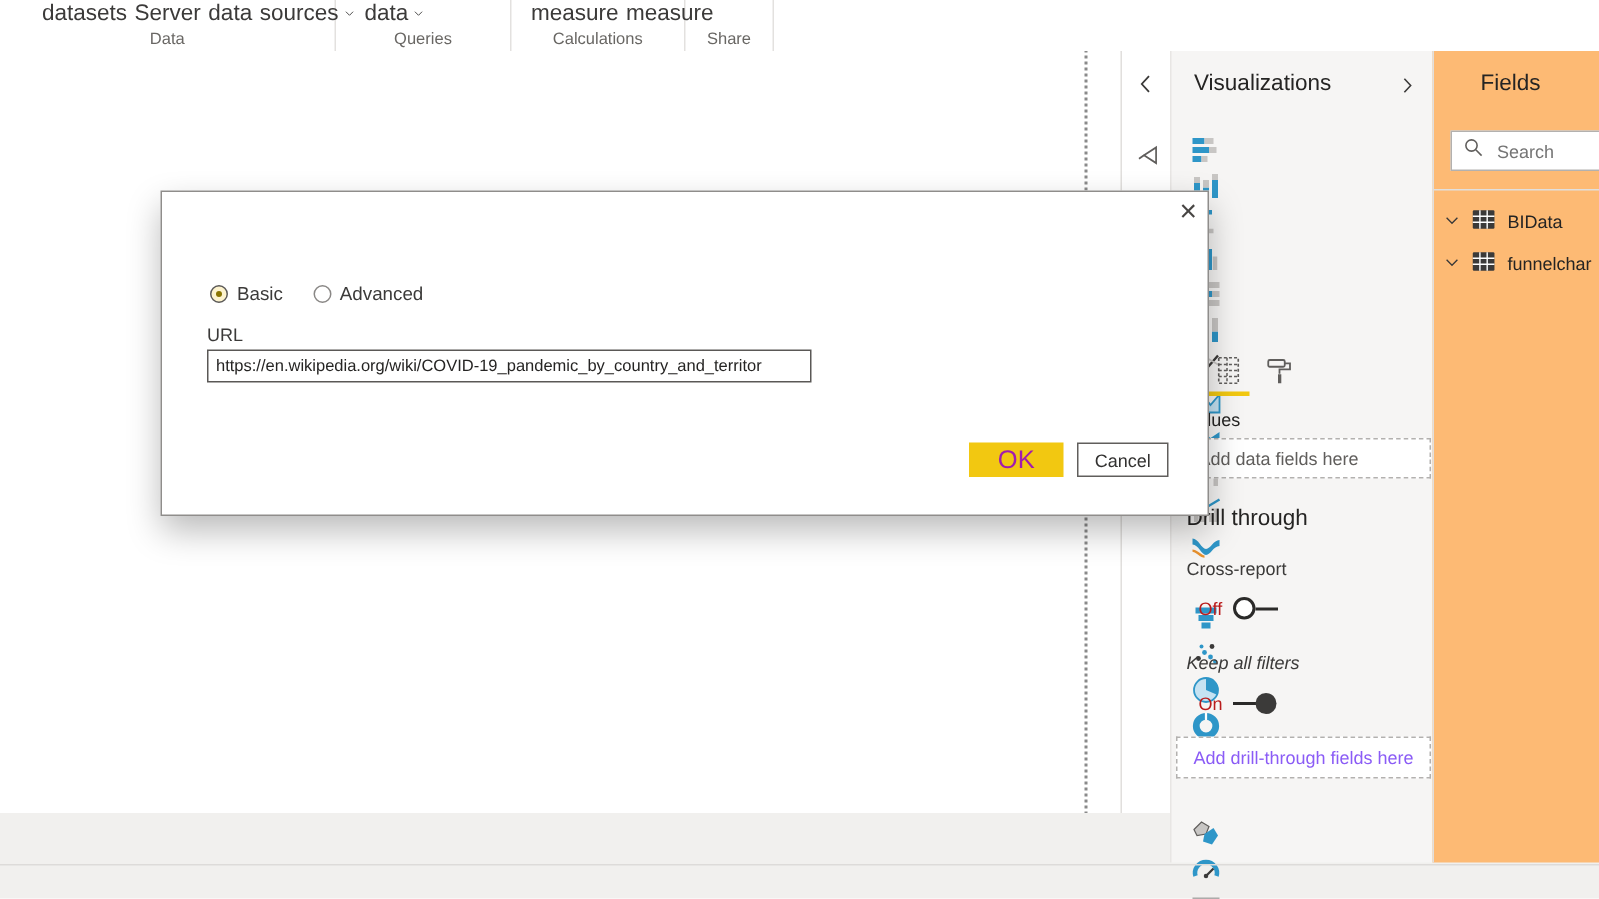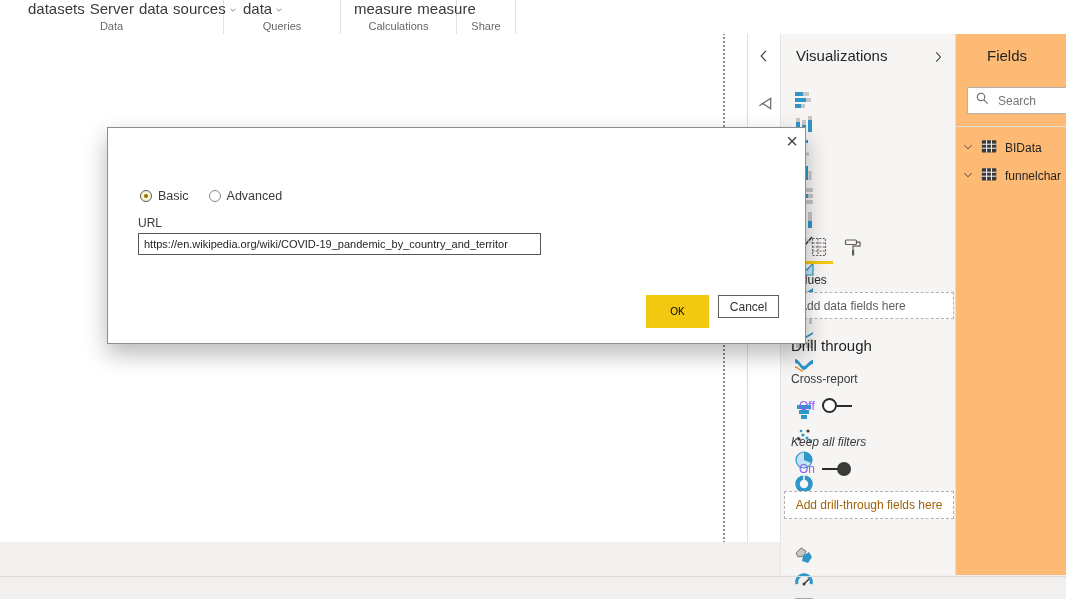--- a/index.html
+++ b/index.html
@@ -19,21 +19,21 @@
   #viz-panel{position:absolute;left:780px;top:34px;width:175px;height:541px;background:#f6f5f4;border-left:1px solid #e8e6e4;box-sizing:border-box;}
   #fields-panel{position:absolute;left:955px;top:34px;width:111px;height:541px;background:#fdba74;border-left:1px solid #e1dfdd;box-sizing:border-box;}
   .pane-title{position:absolute;font-size:15px;color:#252423;}
   #viz-grid{position:absolute;left:9px;top:54px;width:168px;display:flex;flex-wrap:wrap;flex-direction:column;}
   .vcell{width:28px;height:24px;display:flex;align-items:center;justify-content:center;cursor:pointer;}
   .subtab{position:absolute;width:20px;height:20px;cursor:pointer;}
   .yellow-underline{position:absolute;left:24px;top:227px;width:28px;height:3px;}
   .well{position:absolute;left:3px;width:170px;height:27px;background:#fff;border:1px dashed #b3b1af;box-sizing:border-box;
         font-size:12px;color:#605e5c;display:flex;align-items:center;cursor:pointer;white-space:nowrap;overflow:hidden;}
   .sec-label{position:absolute;font-size:12px;color:#3b3a39;}
-  .toggle-row{position:absolute;display:flex;align-items:center;gap:7px;font-size:12px;color:#8b5cf6;cursor:pointer;}
+  .toggle-row{position:absolute;display:flex;align-items:center;gap:7px;font-size:12px;color:#b91c1c;cursor:pointer;}
   .tgl-circle-off{width:11px;height:11px;border:2px solid #2b2a29;border-radius:50%;background:#fff;}
   .tgl-line{width:15px;height:2px;background:#2b2a29;}
   .tgl-circle-on{width:14px;height:14px;border-radius:50%;background:#3b3a39;margin-left:-2px;}
   
   #search-box{position:absolute;left:11px;top:53px;width:114px;height:27px;background:#fff;border:1px solid #b3b1af;box-sizing:border-box;
               display:flex;align-items:center;gap:6px;padding-left:7px;}
   #search-box input{border:none;outline:none;font-size:12px;color:#605e5c;width:70px;font-family:"Liberation Sans",sans-serif;background:transparent;}
   .fields-divider{position:absolute;left:0;top:92px;width:111px;height:1px;background:#e1dfdd;}
   #fields-rows{position:absolute;left:0;top:100px;width:130px;}
   .field-row{height:28px;display:flex;align-items:center;gap:7px;padding-left:6px;font-size:12px;color:#252423;cursor:pointer;white-space:nowrap;}
@@ -46,21 +46,21 @@
   #dlg-title{position:absolute;left:30px;top:12px;font-size:23px;font-weight:300;color:#4a4846;letter-spacing:.5px;}
   #radio-row{position:absolute;left:32px;top:61px;display:flex;gap:20px;font-size:12.5px;color:#3b3a39;}
   .radio{display:inline-flex;align-items:center;gap:6px;cursor:pointer;}
   .rb{width:12px;height:12px;border-radius:50%;box-sizing:border-box;}
   .rb.sel{border:1.5px solid #5c5a58;background:#fdf3ce;position:relative;}
   .rb.sel::after{content:"";position:absolute;left:2.5px;top:2.5px;width:4px;height:4px;border-radius:50%;background:#8a7400;}
   .rb.unsel{border:1.5px solid #8a8886;background:#fff;}
   #url-label{position:absolute;left:30px;top:88px;font-size:12px;color:#3b3a39;text-align:right;}
   #url-input{position:absolute;left:30px;top:105px;width:403px;height:22px;border:1px solid #5a5856;box-sizing:border-box;
              font-size:11px;color:#252423;padding:0 1px 0 5px;font-family:"Liberation Sans",sans-serif;white-space:nowrap;overflow:hidden;outline:none;}
-  #ok-btn{position:absolute;left:538px;top:167px;width:63px;height:33px;border:none;font-size:10px;color:#000000;cursor:pointer;
+  #ok-btn{position:absolute;left:538px;top:167px;width:63px;height:23px;border:none;font-size:17px;color:#a21caf;cursor:pointer;
           font-family:"Liberation Sans",sans-serif;}
   #cancel-btn{position:absolute;left:610px;top:167px;width:61px;height:23px;background:#fff;border:1px solid #605e5c;font-size:12px;color:#323130;
           cursor:pointer;box-sizing:border-box;font-family:"Liberation Sans",sans-serif;}
 </style>
 </head>
 <body>
 
 <div id="ribbon">
     <div class="rgroup" style="width: 224px;">
       <div class="ritems" style="padding-left: 28px;">
@@ -383,21 +383,21 @@
 
   <div class="sec-label" style="left:10px;top:401px;font-style:italic;">Keep all filters</div>
   <div class="toggle-row" style="left:18px;top:428px;">
     <span>On</span>
     <span style="display:flex;align-items:center;">
       <span class="tgl-line" style="width:17px;height:2.5px;"></span>
         <span class="tgl-circle-on"></span>
     </span>
   </div>
 
-  <div class="well" style="top:457px;height:28px;justify-content:center;color:#a16207;">Add drill-through fields here</div>
+  <div class="well" style="top:457px;height:28px;justify-content:center;color:#8b5cf6;">Add drill-through fields here</div>
 </div>
 
 <div id="fields-panel">
   <div class="pane-title" style="left:31px;top:13px;">Fields</div>
   <div id="search-box">
     <span><svg viewBox="0 0 20 20" width="15" height="15">
           <circle cx="8" cy="8" r="5" fill="none" stroke="#605E5C" stroke-width="1.4"></circle>
           <line x1="11.8" y1="11.8" x2="17" y2="17" stroke="#605E5C" stroke-width="1.4"></line>
         </svg></span>
     <input placeholder="Search" style="">

